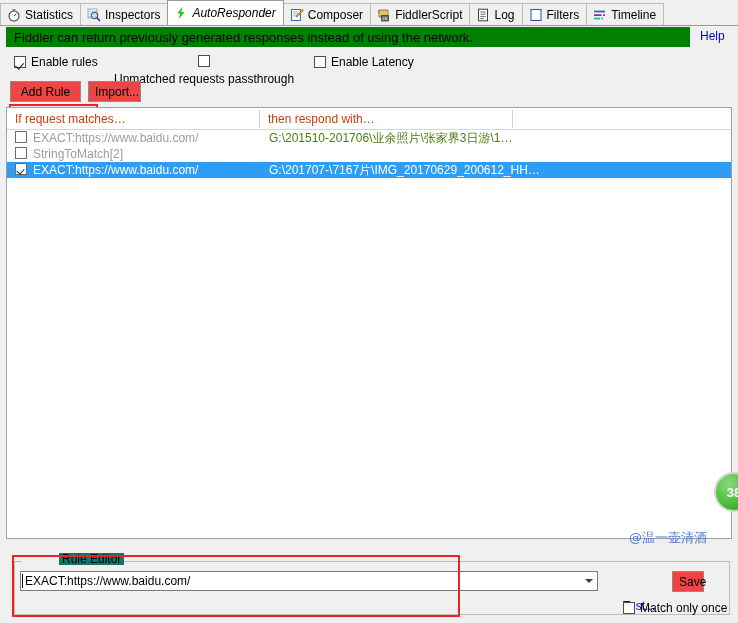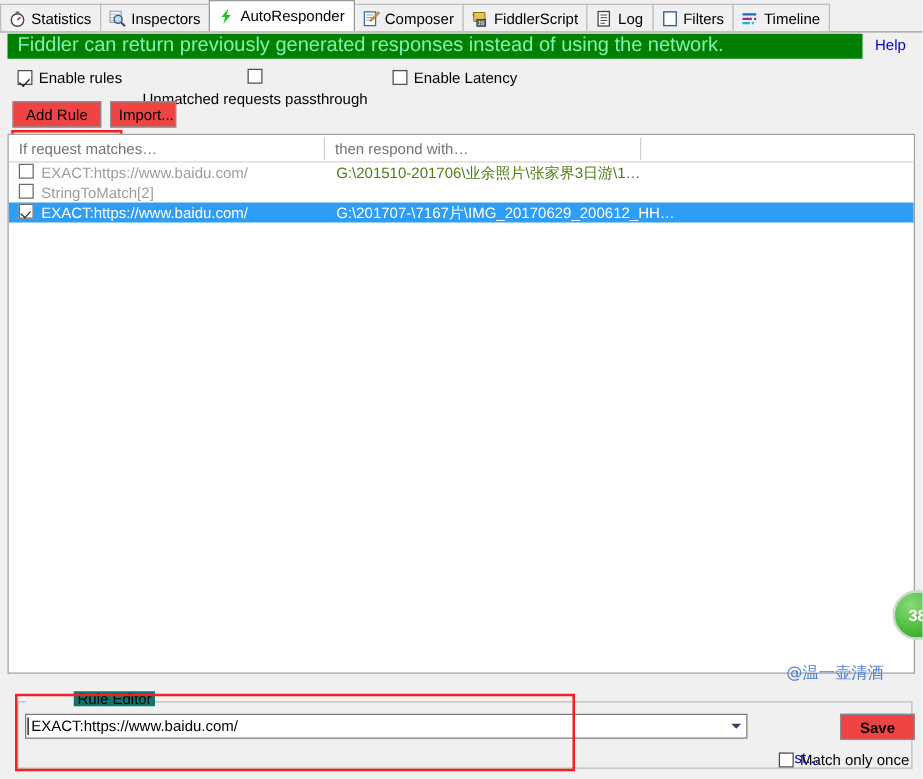--- a/index.html
+++ b/index.html
@@ -29,31 +29,32 @@
     white-space:nowrap;
     font-size:12px;
     position:relative;
   }
   .tab.active{
     background:#ffffff;
     border-color:#9a9a9a;
     height:25px;
     z-index:3;
     font-size:12px;
+    font-style:italic;
   }
   .tab .lbl{line-height:1;}
   .tabicon{width:14px;height:14px;display:inline-block;flex:0 0 14px;position:relative;}
 
   
   .banner{
     position:absolute;left:6px;top:27px;width:684px;height:20px;
-    background:#008000;color:#86efac;
+    background:#008000;color:#000000;
     display:flex;align-items:center;
     padding-left:8px;box-sizing:border-box;
-    font-size:16px;
+    font-size:13px;
   }
   .helplink{
     position:absolute;left:700px;top:29px;
     color:#0000cc;font-size:12px;cursor:pointer;
   }
 
   
   .optrow{position:absolute;left:0;top:52px;width:738px;height:22px;}
   .optitem{position:absolute;display:flex;align-items:center;gap:5px;font-size:12px;white-space:nowrap;}
   .cb{
@@ -80,21 +81,21 @@
     background:#ffffff;border:1px solid #a0a0a0;box-sizing:border-box;
     overflow:hidden;
   }
   .listhead{
     position:relative;height:22px;background:#ffffff;
     border-bottom:1px solid #d6d6d6;
     box-sizing:border-box;
   }
   .colhdr{
     position:absolute;top:0;height:16px;line-height:22px;
-    font-size:12px;color:#737373;padding-left:8px;box-sizing:border-box;
+    font-size:12px;color:#c2410c;padding-left:8px;box-sizing:border-box;
     white-space:nowrap;
   }
   .colsep{position:absolute;top:2px;width:1px;height:18px;background:#d0d0d0;}
   .rows{position:relative;}
   .row{
     position:relative;height:16px;display:flex;align-items:center;
     font-size:12px;box-sizing:border-box;
   }
   .row.sel{background:#2d9df5;color:#ffffff;}
   .row .rcb{
@@ -337,21 +338,21 @@
     <div class="combo" style="left:14px;top:18px;width:578px;">
       <span class="txt">EXACT:https://www.baidu.com/</span>
       <span class="arrow">
           <span class="chev"></span>
         </span>
     </div>
     <div class="caret" style="left:16px;top:21px;"></div>
 
 
     <a class="lnk" style="left:617px;top:22px;">Test...</a>
-    <button class="btn" style="position:absolute;left:666px;top:18px;width:60px;height:21px;font-weight:bold;">Save</button>
+    <button class="btn" style="position:absolute;left:666px;top:18px;width:32px;height:21px;">Save</button>
 
     <div class="optitem" style="left:617px;top:48px;">
       <span class="cb"></span>
       <span>Match only once</span>
     </div>
 
     <div class="redbox" style="left:6px;top:2px;width:448px;height:62px;"></div>
   </div>
 
 </div>

